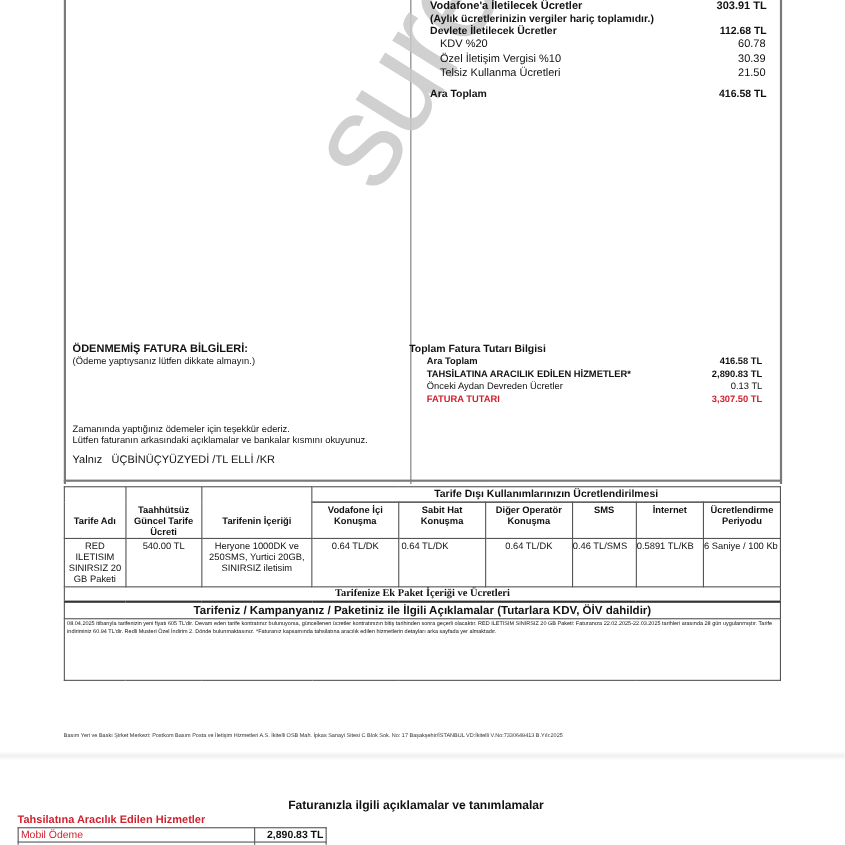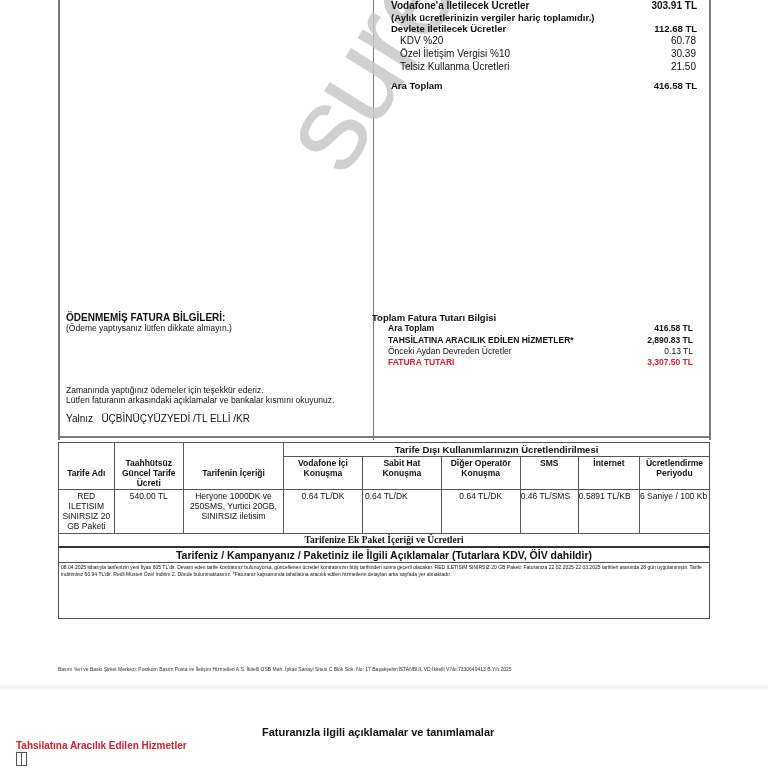--- a/index.html
+++ b/index.html
@@ -139,18 +139,22 @@
   </table>
 
 <div class="footer">Basım Yeri ve Baskı Şirket Merkezi: Postkom Basım Posta ve İletişim Hizmetleri A.S. İkitelli OSB Mah. İpkas Sanayi Sitesi C Blok Sok. No: 17 Başakşehir/İSTANBUL VD:İkitelli V.No:7330649413 B.Yılı:2025</div>
 
 <div class="sep"></div>
 
 <div class="abs b" style="left:262px;top:726px;font-size:11px;">Faturanızla ilgili açıklamalar ve tanımlamalar</div>
 <div class="abs b red" style="left:16px;top:740px;font-size:10px;">Tahsilatına Aracılık Edilen Hizmetler</div>
 <table class="svc">
   <tbody>
+      <tr>
+    <td class="red" style="width:210px;">Mobil Ödeme</td>
+    <td class="b" style="width:60px;text-align:right;">2,890.83 TL</td>
+  </tr>
   <tr>
         <td style="height:8px;"></td>
         <td></td>
       </tr>
 </tbody>
   </table>
 
 </body></html>

